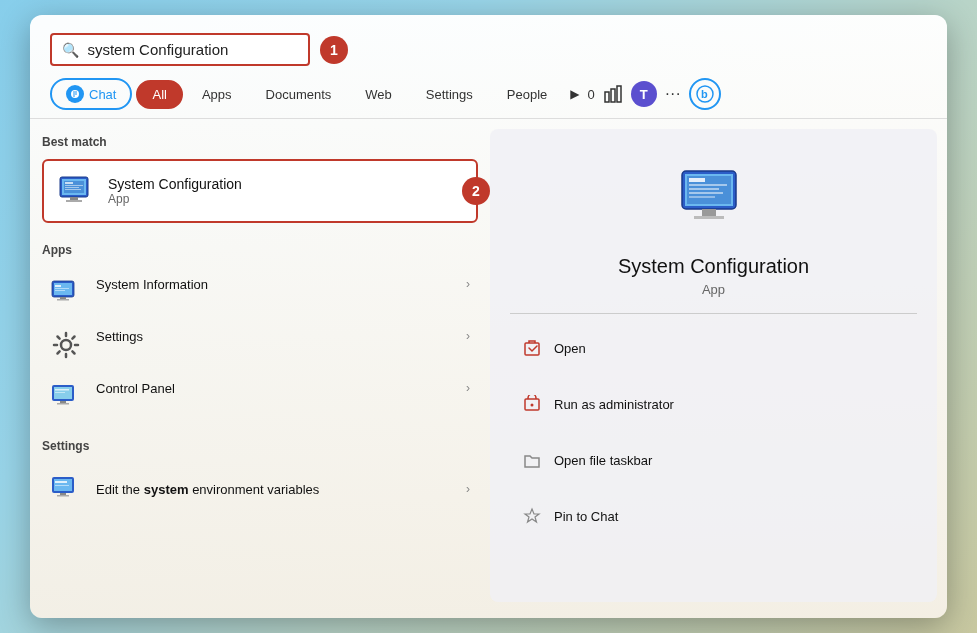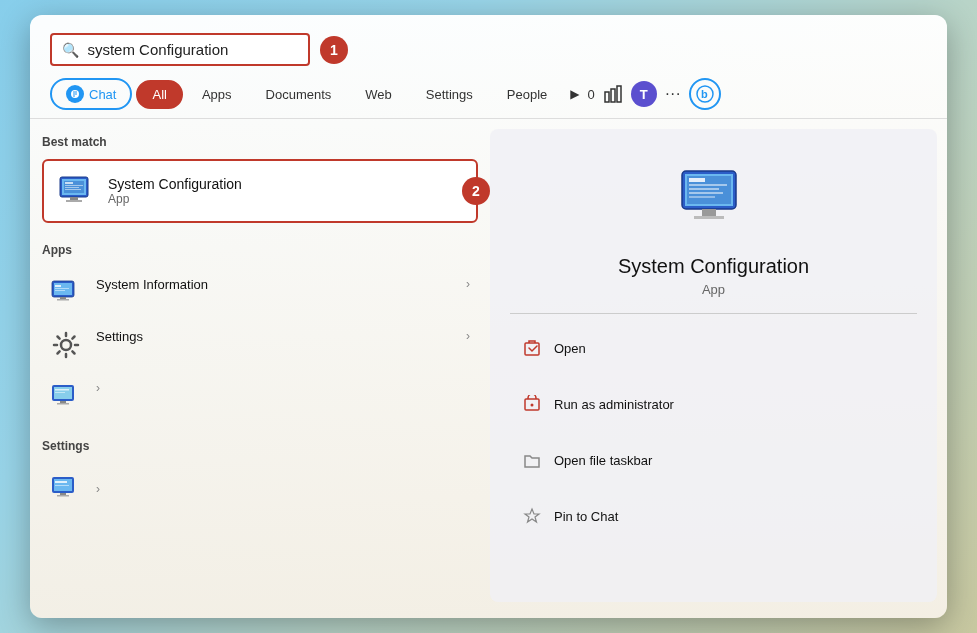--- a/index.html
+++ b/index.html
@@ -441,36 +441,40 @@
 
         <div class="app-list-item">
           <svg class="app-list-icon" viewBox="0 0 32 32">
             <rect x="2" y="4" width="22" height="16" rx="2" fill="#2B5DC8"></rect>
             <rect x="4" y="6" width="18" height="12" fill="#87CEEB"></rect>
             <rect x="10" y="20" width="6" height="3" fill="#888"></rect>
             <rect x="7" y="22" width="12" height="1.5" fill="#aaa"></rect>
             <rect x="5" y="8" width="14" height="1.5" fill="#fff" opacity="0.7"></rect>
             <rect x="5" y="11" width="10" height="1" fill="#fff" opacity="0.5"></rect>
           </svg>
+          <span class="app-list-name">Control Panel</span>
           <span class="chevron-right">›</span>
         </div>
       </div>
 
       
       <div class="settings-section">
         <div class="section-label">Settings</div>
         <div class="settings-item">
           <svg class="app-list-icon" viewBox="0 0 32 32">
             <rect x="2" y="4" width="22" height="16" rx="2" fill="#2B5DC8"></rect>
             <rect x="4" y="6" width="18" height="12" fill="#6BB8F0"></rect>
             <rect x="10" y="20" width="6" height="3" fill="#888"></rect>
             <rect x="7" y="22" width="12" height="1.5" fill="#aaa"></rect>
             <rect x="5" y="8" width="12" height="2" fill="#fff" opacity="0.8"></rect>
             <rect x="5" y="12" width="14" height="1" fill="#fff" opacity="0.5"></rect>
           </svg>
+          <div class="settings-item-text">
+            <span>Edit the </span><b>system</b><span> environment variables</span>
+          </div>
           <span class="chevron-right">›</span>
         </div>
       </div>
 
     </div>
 
     <div class="right-panel">
 
       <svg class="app-detail-icon" viewBox="0 0 80 80">
         <rect x="8" y="12" width="54" height="38" rx="4" fill="#2B5DC8" stroke="#1a3a8a" stroke-width="1.5"></rect>

